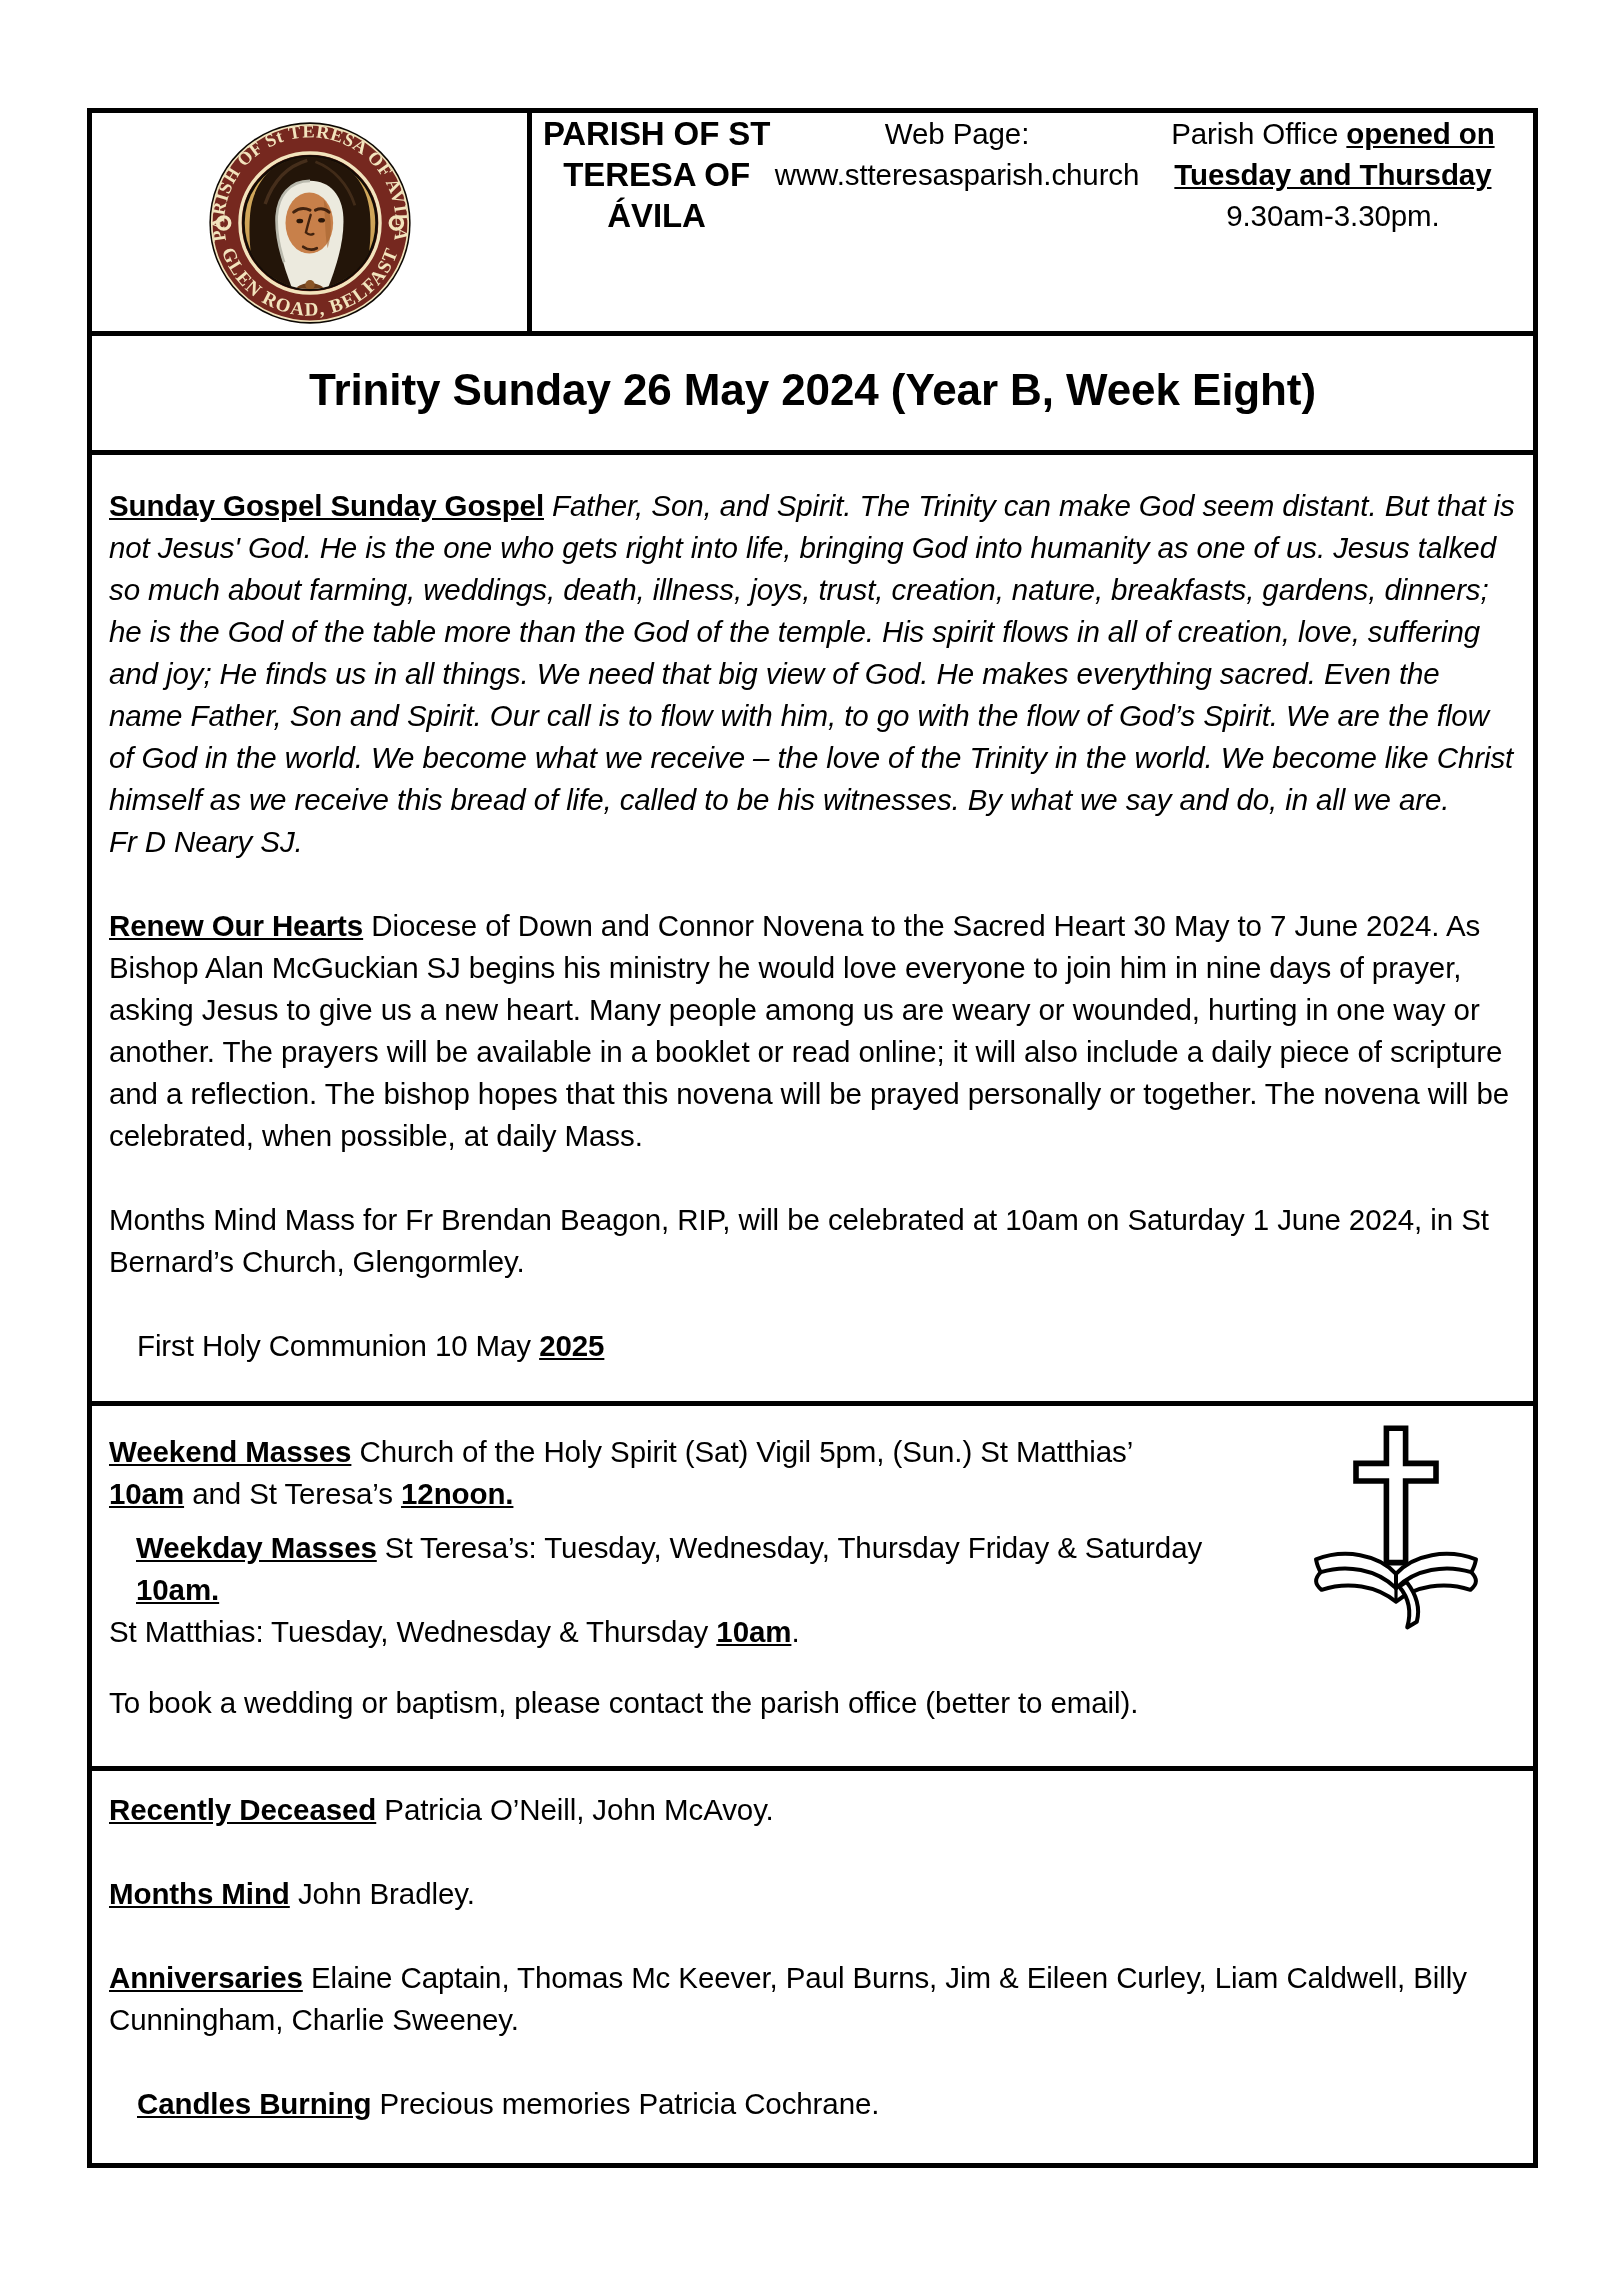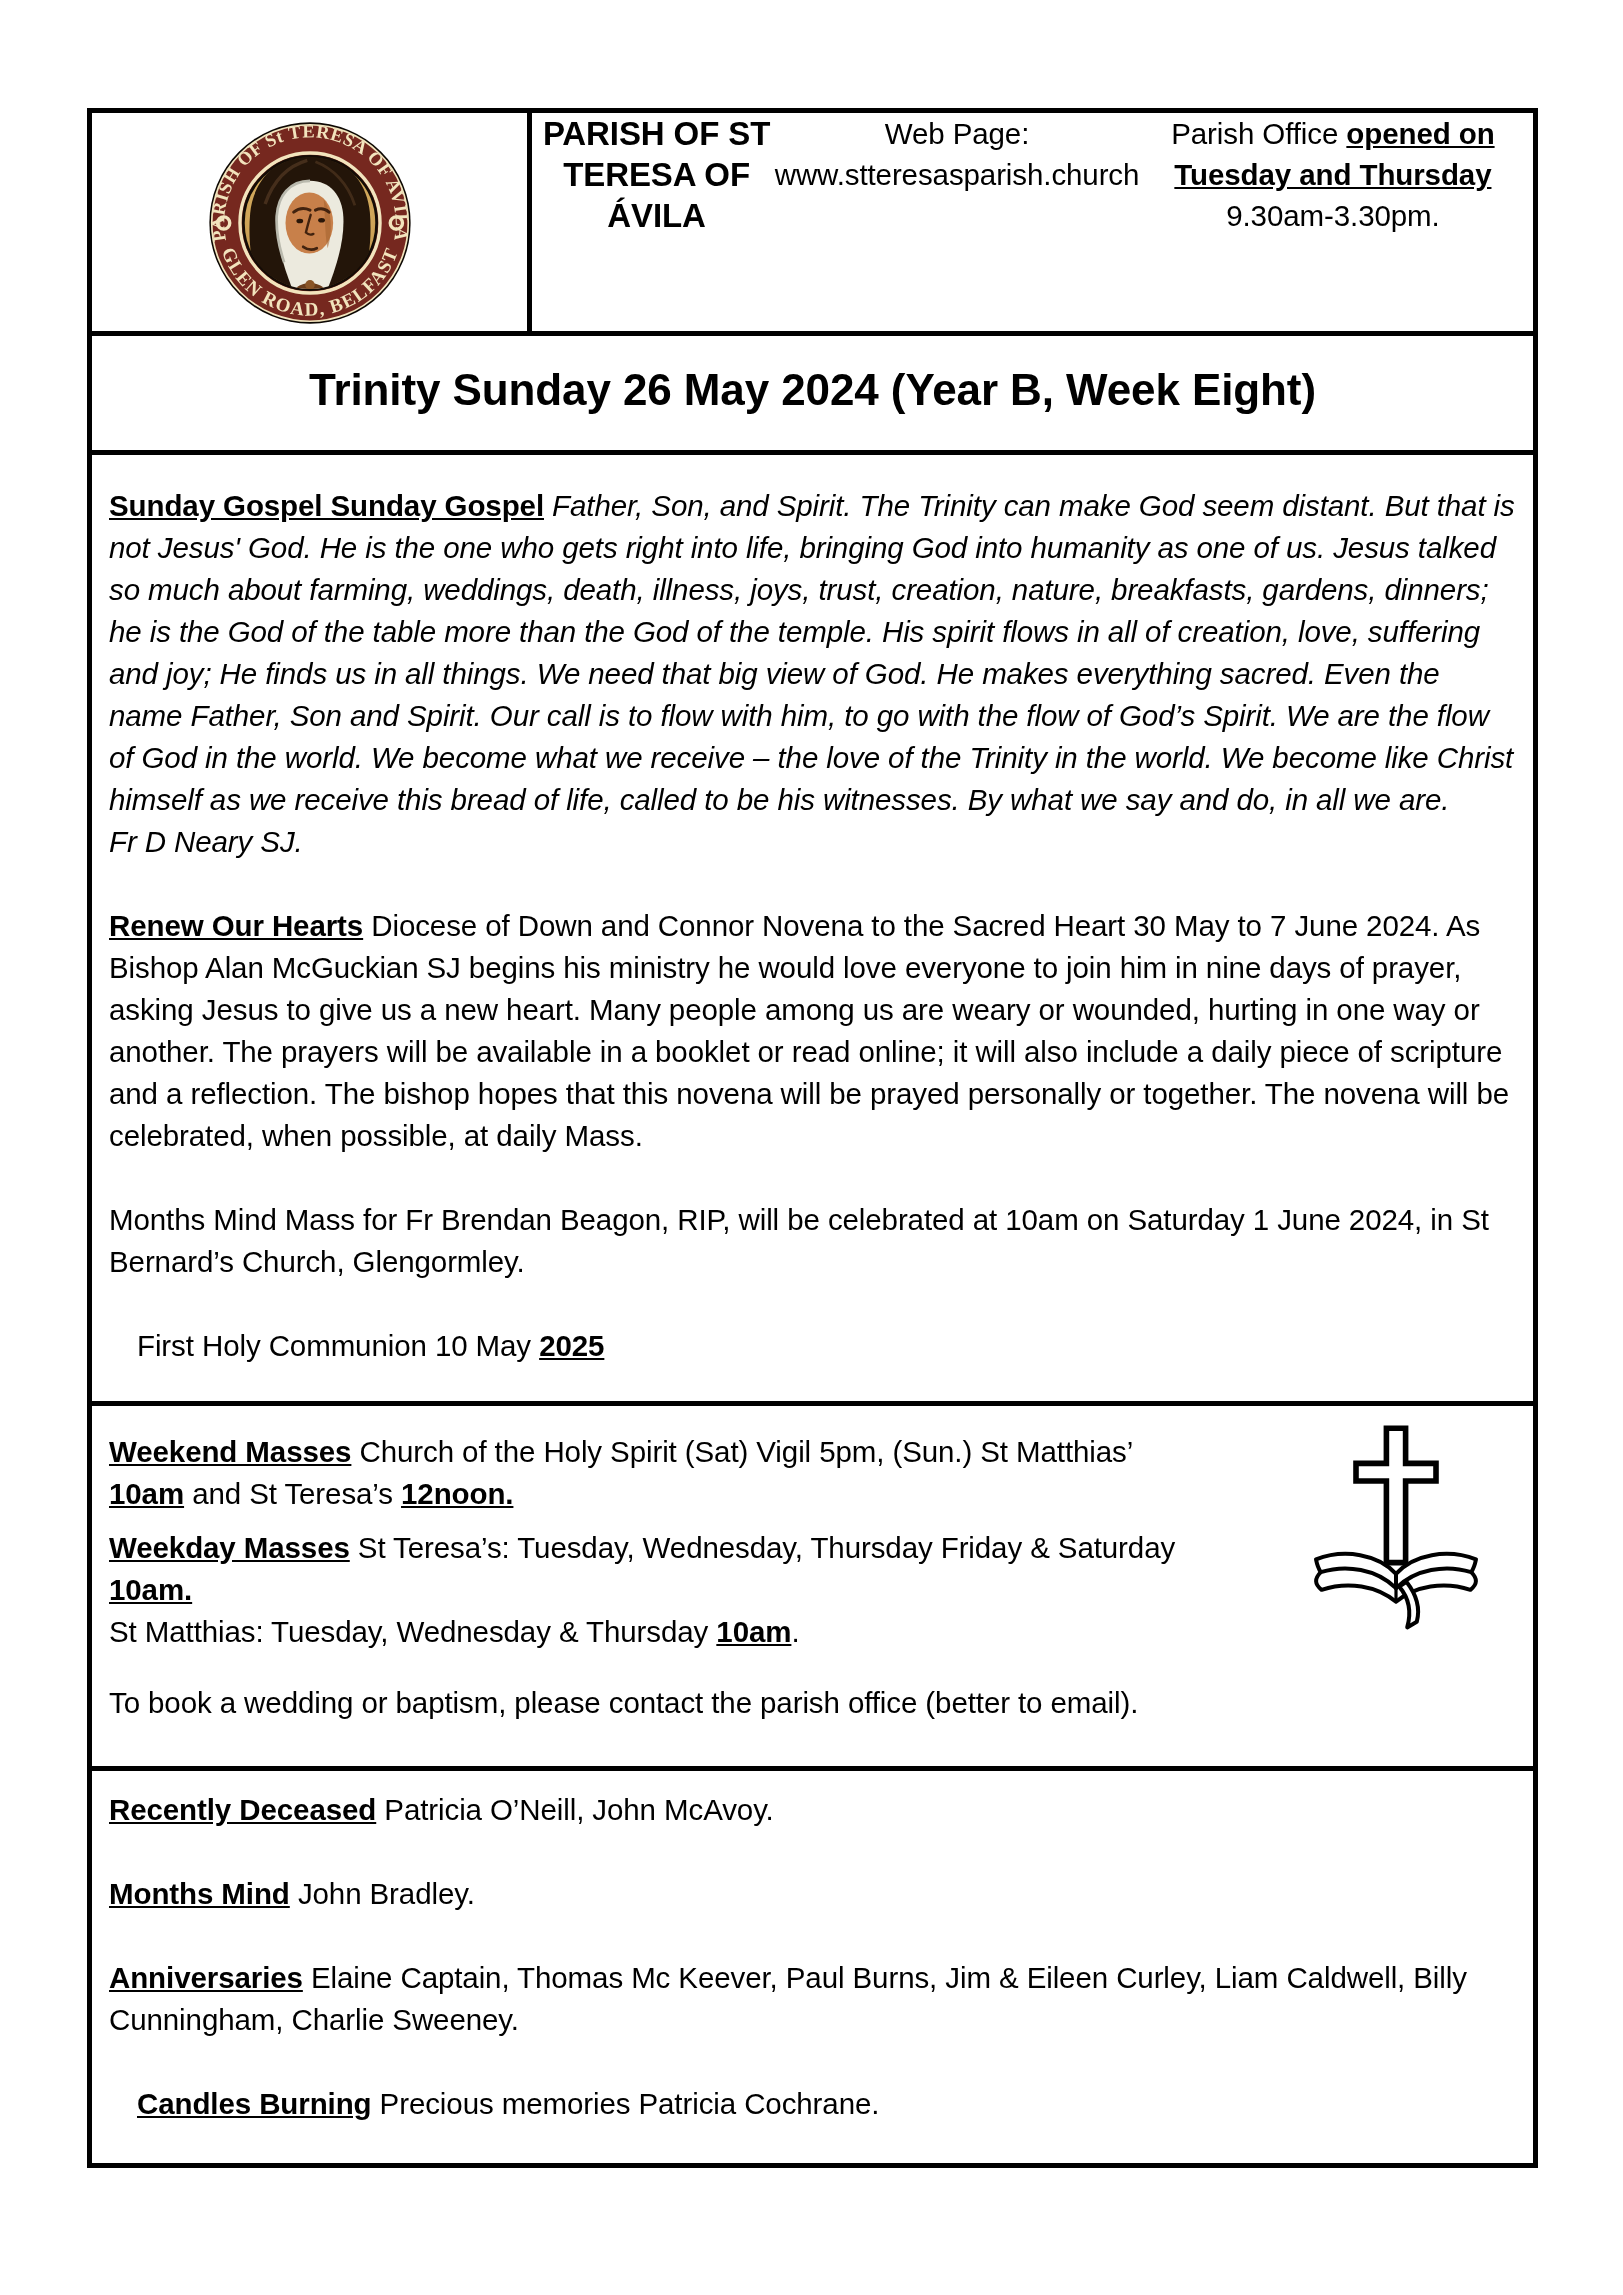--- a/index.html
+++ b/index.html
@@ -27,21 +27,21 @@
   .para{margin:0 0 42px 0;}
   .para:last-child{margin-bottom:0;margin-left:28px;}
   .sig{font-style:italic;}
   b{font-weight:bold;text-decoration:underline;}
   i{font-style:italic;}
 
   
   .masses-box{position:relative;padding:25px 17px 42px;}
   .masses-text{padding-right:233px;}
   .m-para{margin:0;}
-  .m-gap{margin-top:11.8px;}
+  .m-gap{margin-top:11.8px;margin-left:27px;}
   .m-gap-lg{margin-top:29px;}
   .m-full{padding-right:0;}
   .clipart{position:absolute;top:10.5px;right:39px;width:196px;height:216px;}
 
   
   .deceased-box{padding:18.3px 17px 38px;}
   .seal{display:block;}
 </style>
 </head>
 <body>

